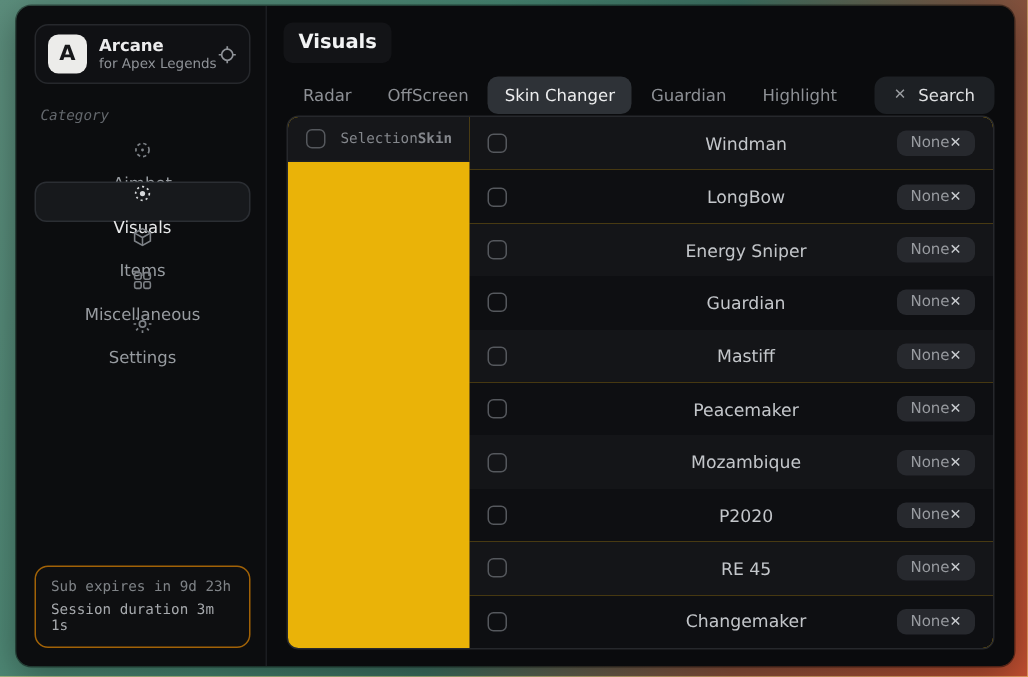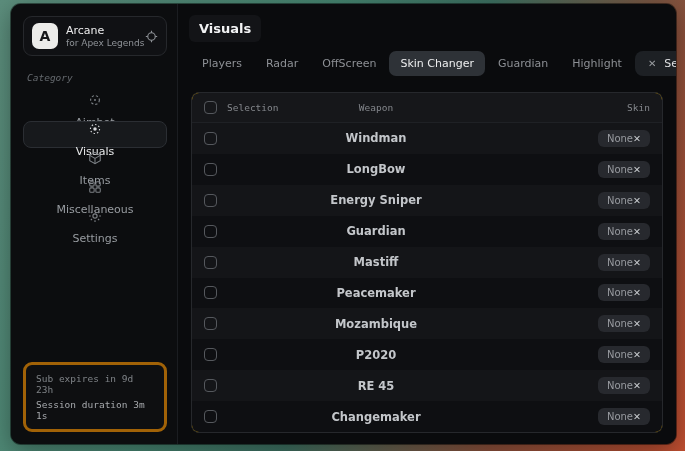--- a/index.html
+++ b/index.html
@@ -23,37 +23,37 @@
   .app-card {
     display:flex; align-items:center; gap:8px;
     border:1px solid #26282c; border-radius:9px; padding:6px 8px; background:#101114;
   }
   .app-logo {
     width:26px; height:26px; border-radius:7px; background:#ececea;
     color:#17181a; font-weight:bold; font-size:14px;
     display:flex; align-items:center; justify-content:center; flex:none;
   }
   .app-meta { display:flex; flex-direction:column; gap:1px; min-width:0; }
-  .app-name { font-size:11px; font-weight:normal; color:#ececed; }
+  .app-name { font-size:11px; font-weight:bold; color:#ececed; }
   .app-sub { font-size:9px; color:#8f9398; white-space:nowrap; }
   .app-target { margin-left:auto; color:#8f9398; display:flex; }
   .cat-label {
     font-family:"DejaVu Sans Mono","Liberation Mono",monospace;
     font-size:9.5px; color:#64686d; margin:16px 0 8px 4px;font-style:italic;
   }
   .nav-item {
     height:27px; margin:1px 0; display:flex; align-items:center; gap:9px;
     padding:0 9px; border-radius:8px; border:1px solid transparent;
     font-size:11px; color:#989ca1; cursor:pointer;flex-direction:column;
   }
   .nav-item .ic { display:flex; color:#7d8186; }
   .nav-item.active { background:#17191c; border-color:#2b2e33; color:#e8e9ea; }
   .nav-item.active .ic { color:#d6d8da; }
   .sub-card {
-    margin-top:auto; border:3px solid #a16207; border-radius:9px; padding:8px 10px;
+    margin-top:auto; border:1px solid #a16207; border-radius:9px; padding:8px 10px;
     font-family:"DejaVu Sans Mono","Liberation Mono",monospace; font-size:9.5px;
     background:#0e0f11;
   }
   .sub-line1 { color:#7f8387; margin-bottom:4px; }
   .sub-line2 { color:#a6a9ad; }
   
   .main { flex:1; min-width:0; display:flex; flex-direction:column; padding:11px 13px; background:#0a0b0d; }
   .page-title {
     width:max-content; font-size:13px; font-weight:bold; color:#f2f3f4;
     background:#131417; border-radius:6px; padding:6px 10px; margin-left:-2px;
@@ -61,44 +61,44 @@
   .tabbar { margin-top:9px; display:flex; align-items:center; gap:2px; }
   .tab { padding:6px 11px; font-size:11px; color:#8d9095; border-radius:7px; cursor:pointer; white-space:nowrap; }
   .tab.active { background:#2e3237; color:#edeeef; }
   .search-btn {
     margin-left:auto; display:flex; align-items:center; gap:8px;
     background:#1d2024; border-radius:8px; padding:6px 13px;
     font-size:11px; color:#dfe0e2; cursor:pointer;
   }
   .search-btn .glyph { font-size:10px; color:#9a9da1; }
   .tablewrap {
-    margin-top:16px; flex:1; display:flex; flex-direction:column;
+    margin-top:1px; flex:1; display:flex; flex-direction:row;
     border:1px solid #26282c; border-radius:8px; overflow:hidden; background:#eab308;
   }
   .thead {
     height:30px; flex:none; display:flex; align-items:center; position:relative;
     padding:0 12px; background:#16171a; border-bottom:1px solid #1f2125;
     font-family:"DejaVu Sans Mono","Liberation Mono",monospace; font-size:9.5px; color:#84878c;
   }
   .thead .sel-label { margin-left:10px; }
   .thead .weapon-label { position:absolute; left:184px; transform:translateX(-50%); }
-  .thead .skin-label { margin-left:auto; }
+  .thead .skin-label { margin-left:auto;font-weight:bold; }
   .tbody { flex:1; display:flex; flex-direction:column; }
   .trow {
     flex:1; display:flex; align-items:center; position:relative; padding:0 12px;
   }
   .trow:nth-child(odd) { background:#141518; }
   .trow:nth-child(even) { background:#0e0f12; }
   .cb {
     width:13px; height:13px; border:1.5px solid #55585d; border-radius:4px;
     flex:none; cursor:pointer; background:transparent;
   }
   .weapon-name {
     position:absolute; left:184px; transform:translateX(-50%);
-    font-size:11.5px; color:#c3c6ca; white-space:nowrap;font-weight:bold;
+    font-size:11.5px; color:#c3c6ca; white-space:nowrap;
   }
   .chip {
     margin-left:auto; display:flex; align-items:center; gap:0;
     background:#27292e; border-radius:6px; padding:3px 9px; cursor:pointer;
   }
   .chip .chip-val { font-size:10px; color:#989ba0; }
   .chip .chip-x { font-size:9.5px; color:#c9ccd0; cursor:pointer; }
   svg { display:block; }
 </style>
 </head>
@@ -174,23 +174,20 @@
     <div class="sub-card">
       <div class="sub-line1">Sub expires in 9d 23h</div>
       <div class="sub-line2">Session duration 3m 1s</div>
     </div>
   </div>
 
   <div class="main">
     <div class="page-title">Visuals</div>
 
     <div class="tabbar">
-      <div class="tab">
-          <span>Players</span>
-        </div>
         <div class="tab">
           <span>Radar</span>
         </div>
         <div class="tab">
           <span>OffScreen</span>
         </div>
         <div class="tab active">
           <span>Skin Changer</span>
         </div>
         <div class="tab">

